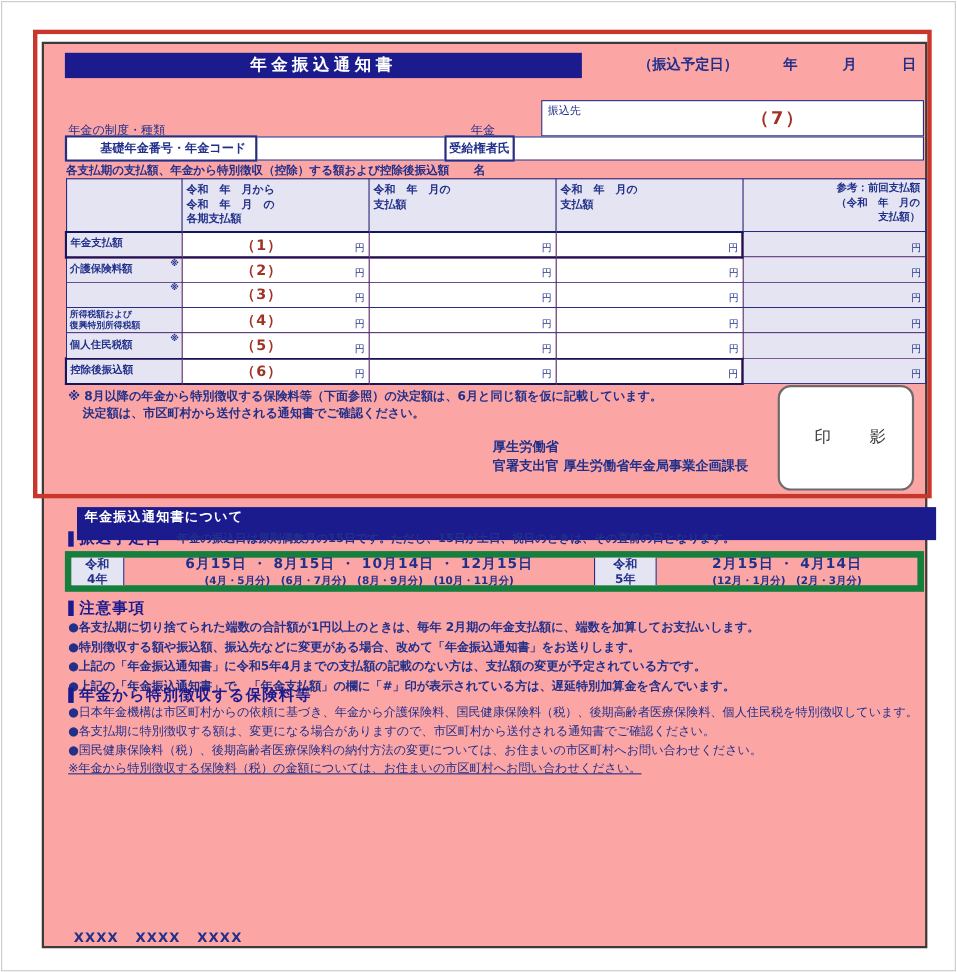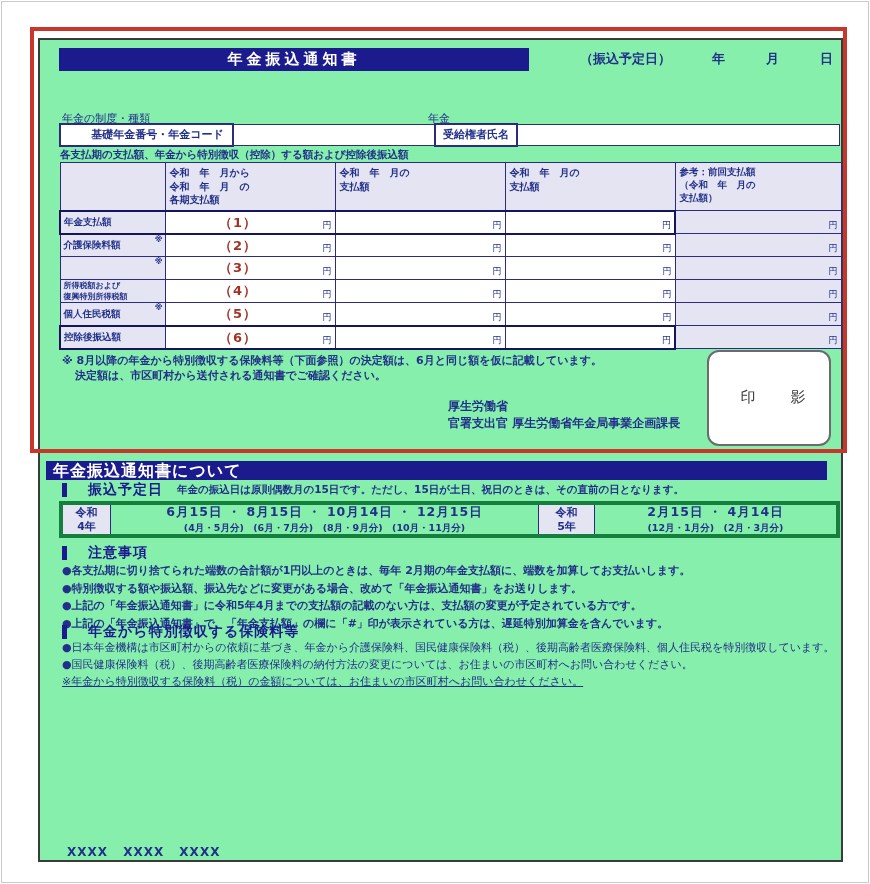--- a/index.html
+++ b/index.html
@@ -2,21 +2,21 @@
 <html><head>
 <meta charset="utf-8">
 <style>
   * { margin:0; padding:0; box-sizing:border-box; }
   html,body { width:870px; height:884px; background:#ffffff; font-family:"DejaVu Sans",sans-serif; }
   .page { position:relative; width:870px; height:884px; background:#fff; overflow:hidden; }
   .page-frame { position:absolute; inset:1px; border:1px solid #c9c9c9; pointer-events:none; }
 
   
   .document { position:absolute; left:38px; top:38px; width:805px; height:824px;
-              background:#86efac; border:2px solid #3b3b3b; }
+              background:#fca5a5; border:2px solid #3b3b3b; }
 
   
   .red-box { position:absolute; left:30px; top:27px; width:817px; height:426px;
              border:4px solid #c8372b; pointer-events:none; z-index:20; }
   .pre { white-space:pre-line; }
 
   
   .title-bar { position:absolute; left:19px; top:8px; width:470px; height:23px;
                background:#1b1b8e; color:#ffffff; font-size:15px; font-weight:bold;
                text-align:center; line-height:23px; letter-spacing:4px; }
@@ -30,32 +30,32 @@
                  font-weight:bold; letter-spacing:2px; }
 
   .system-label { position:absolute; left:22px; top:71px; font-size:11px; color:#22308a; }
   .pension-label { position:absolute; left:388px; top:71px; font-size:11px; color:#22308a; }
 
   .id-row { position:absolute; left:19px; top:84px; width:781px; height:22px;
             border:1px solid #2b2b80; background:#fff; }
   .id-box { position:absolute; top:-2px; height:24px; border:2px solid #2b2b80; background:#fff;
             font-size:11px; font-weight:bold; color:#22308a; text-align:center; line-height:20px; }
   .id-box.b1 { left:-1px; width:175px;padding-left:22px; }
-  .id-box.b2 { left:374px; width:84px; }
+  .id-box.b2 { left:344px; width:64px; }
 
   .table-caption { position:absolute; left:20px; top:108px; font-size:10.5px;
                    font-weight:bold; color:#22308a; }
 
   table.pay { position:absolute; left:19px; top:122px; width:781px;
               border-collapse:collapse; table-layout:fixed; }
   table.pay th, table.pay td { border:1px solid #2b2b80; }
   table.pay th { height:48px; background:#e4e4f2; color:#22308a; font-size:10px;
                  font-weight:bold; text-align:left; vertical-align:top;
                  padding:3px 4px; line-height:1.35; }
-  table.pay th.ref-h { font-size:9.5px; }
+  table.pay th.ref-h { font-size:9.5px;text-align:right; }
   table.pay td { height:23px; }
   td.lab { background:#e4e4f2; color:#22308a; font-size:9.5px; font-weight:bold;
            padding-left:3px; position:relative; vertical-align:middle; line-height:1.1; }
   td.lab .ast { position:absolute; top:1px; right:2px; font-size:8px; }
   td.lab .two { font-size:8px; }
   td.money { background:#fff; position:relative; }
   td.refc { background:#e4e4f2; position:relative; }
   .code { position:absolute; left:0; right:24px; top:2px; text-align:center;
           color:#a03226; font-size:13px; font-weight:bold; letter-spacing:1px; }
   .yen { position:absolute; right:3px; bottom:1px; font-size:9px; color:#22308a; }
@@ -70,35 +70,35 @@
 
   .issuer { position:absolute; left:408px; top:358px; font-size:12px; font-weight:bold;
             color:#22308a; line-height:17px; }
 
   .stamp-box { position:absolute; left:667px; top:310px; width:124px; height:96px;
                border:2px solid #6b6b6b; border-radius:12px; background:#fff; }
   .stamp-text { margin-top:36px; text-align:center; font-size:15px; color:#3a3a3a;
                 letter-spacing:10px; padding-left:18px; }
 
   
-  .about-bar { position:absolute; left:6px; top:421px; width:781px; height:19px;
-               background:#1b1b8e; color:#fff; font-size:16px; font-weight:bold;
+  .about-bar { position:absolute; left:30px; top:421px; width:781px; height:30px;
+               background:#1b1b8e; color:#fff; font-size:12px; font-weight:bold;
                line-height:19px; padding-left:7px; letter-spacing:1px; }
 
   .sec-head { position:absolute; display:flex; align-items:center; }
   .sec-marker { display:inline-block; width:5px; height:14px; background:#1b1b8e; margin-right:5px; }
-  .sec-title { font-size:14px; font-weight:bold; color:#1b1b8e; letter-spacing:1px;margin-left:16px; }
+  .sec-title { font-size:14px; font-weight:bold; color:#1b1b8e; letter-spacing:1px; }
   .sec-desc { font-size:10.5px; font-weight:bold; color:#22308a; margin-left:14px; }
 
   .h-transfer { left:22px; top:441px; width:770px; }
   .h-notice   { left:22px; top:504px; }
   .h-levy     { left:22px; top:583px; }
 
   .sched { position:absolute; left:19px; top:461px; width:781px; height:37px;
-           border:4px solid #15803d; display:flex; }
+           border:6px solid #15803d; display:flex; }
   .sched .era { background:#e4e4f2; border-right:1px solid #2b2b80; color:#22308a;
                 font-size:11px; font-weight:bold; display:flex; align-items:center;
                 justify-content:center; text-align:center; line-height:1.25; }
   .sched .era.e2 { border-left:1px solid #2b2b80; }
   .sched .dates { display:flex; flex-direction:column; justify-content:center;
                   text-align:center; color:#22308a; font-weight:bold; }
   .sched .d1 { font-size:12.5px; letter-spacing:1px; }
   .sched .d2 { font-size:9.5px; margin-top:1px; }
   .c1 { width:48px; } .c2 { width:427px; } .c3 { width:57px; } .c4 { flex:1; }
 
@@ -121,20 +121,24 @@
   <div class="document">
 
     <div class="title-bar">年金振込通知書</div>
     <div class="date-row">
       <span>（振込予定日）</span>
       <span>年</span>
       <span>月</span>
       <span>日</span>
     </div>
 
+    <div class="payee-box">
+      <span class="payee-label">振込先</span>
+      <span class="payee-value">（7）</span>
+    </div>
 
     <div class="system-label">年金の制度・種類</div>
     <div class="pension-label">年金</div>
 
     <div class="id-row">
       <div class="id-box b1">基礎年金番号・年金コード</div>
       <div class="id-box b2">受給権者氏名</div>
     </div>
 
     <div class="table-caption">各支払期の支払額、年金から特別徴収（控除）する額および控除後振込額</div>
@@ -314,20 +318,21 @@
       <div>●上記の「年金振込通知書」に令和5年4月までの支払額の記載のない方は、支払額の変更が予定されている方です。</div>
       <div>●上記の「年金振込通知書」で、「年金支払額」の欄に「#」印が表示されている方は、遅延特別加算金を含んでいます。</div>
     </div>
 
     <div class="sec-head h-levy">
       <span class="sec-marker"></span>
       <span class="sec-title">年金から特別徴収する保険料等</span>
     </div>
     <div class="levy-list">
       <div>●日本年金機構は市区町村からの依頼に基づき、年金から介護保険料、国民健康保険料（税）、後期高齢者医療保険料、個人住民税を特別徴収しています。</div>
+      <div>●各支払期に特別徴収する額は、変更になる場合がありますので、市区町村から送付される通知書でご確認ください。</div>
       <div>●国民健康保険料（税）、後期高齢者医療保険料の納付方法の変更については、お住まいの市区町村へお問い合わせください。</div>
       <div class="levy-warning">※年金から特別徴収する保険料（税）の金額については、お住まいの市区町村へお問い合わせください。</div>
     </div>
 
     <div class="footer-code">XXXX XXXX XXXX</div>
   </div>
 
   <div class="red-box"></div>
 </div>
 

